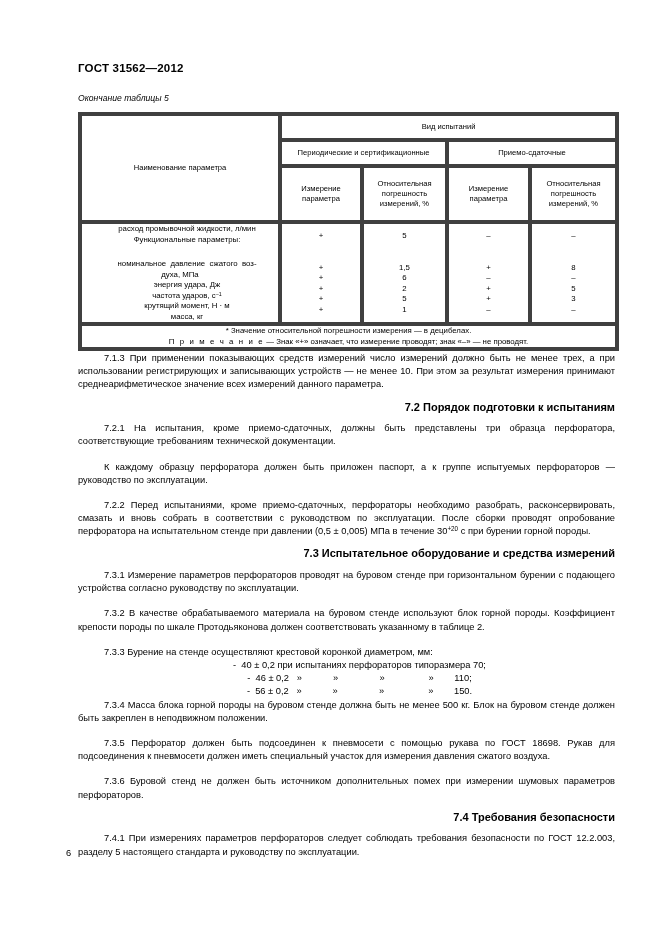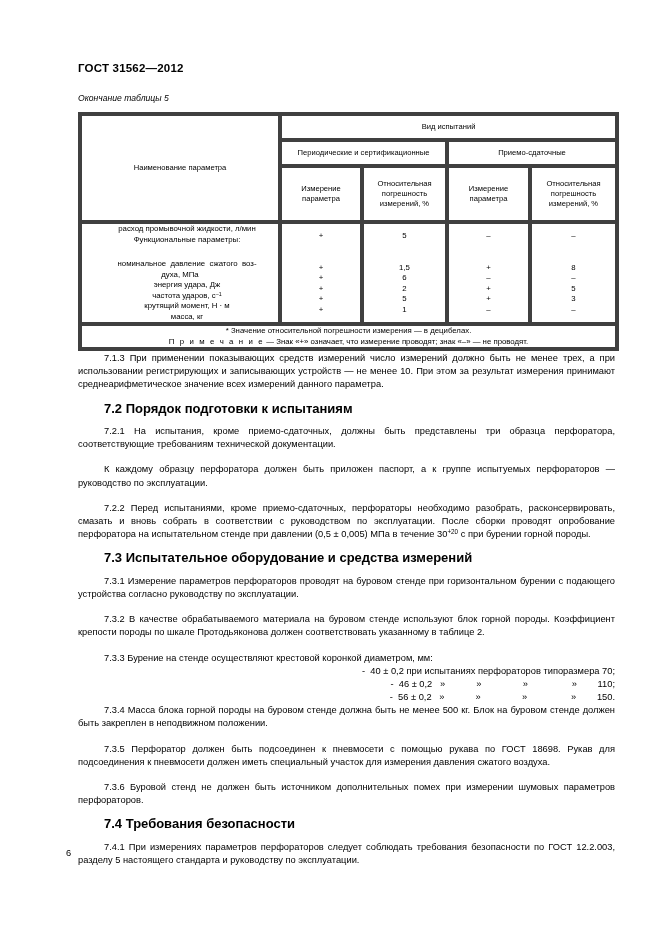--- a/index.html
+++ b/index.html
@@ -105,38 +105,38 @@
     line-height: 1.42;
     text-align: justify;
   }
   .body p {
     margin: 0;
     text-indent: 26px;
     text-align: justify;
   }
   .body h4 {
     margin: 8px 0 7px 0;
-    font-size: 13px;
+    font-size: 11px;
     font-weight: bold;
     text-indent: 26px;
-    text-align: left;
+    text-align: right;
   }
   .body p + p { margin-top: 12px; }
   sup { font-size: 0.68em; vertical-align: 0.45em; line-height: 0; }
 
   
   ul.dashlist {
     list-style: none;
     margin: 0;
     padding: 0;
   }
   ul.dashlist li {
     margin: 0;
     padding: 0 0 0 26px;
-    text-align: right;
+    text-align: center;
     white-space: pre;
     font-size: 9.3px;
     line-height: 1.42;
   }
 
   .pageno {
     position: absolute;
     left: 66px;
     top: 848px;
     font-size: 9.3px;

